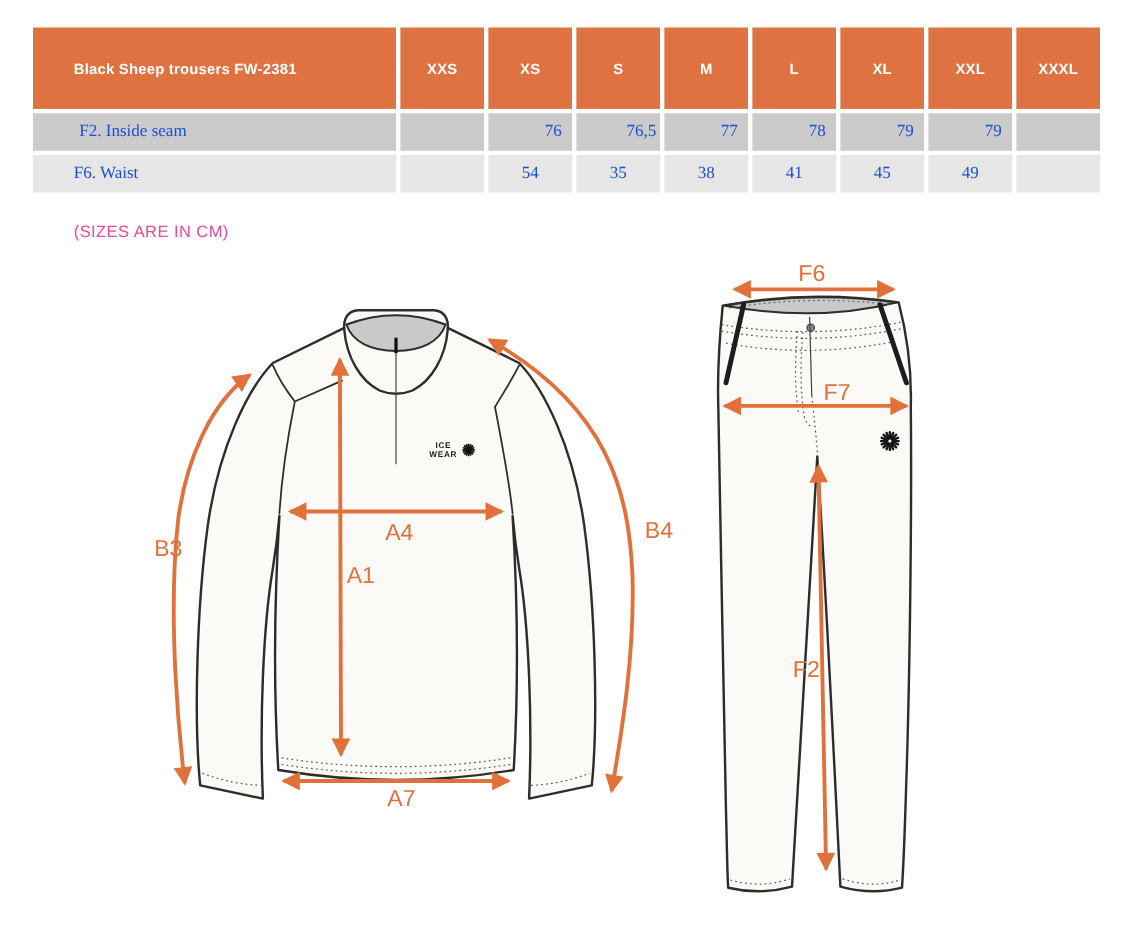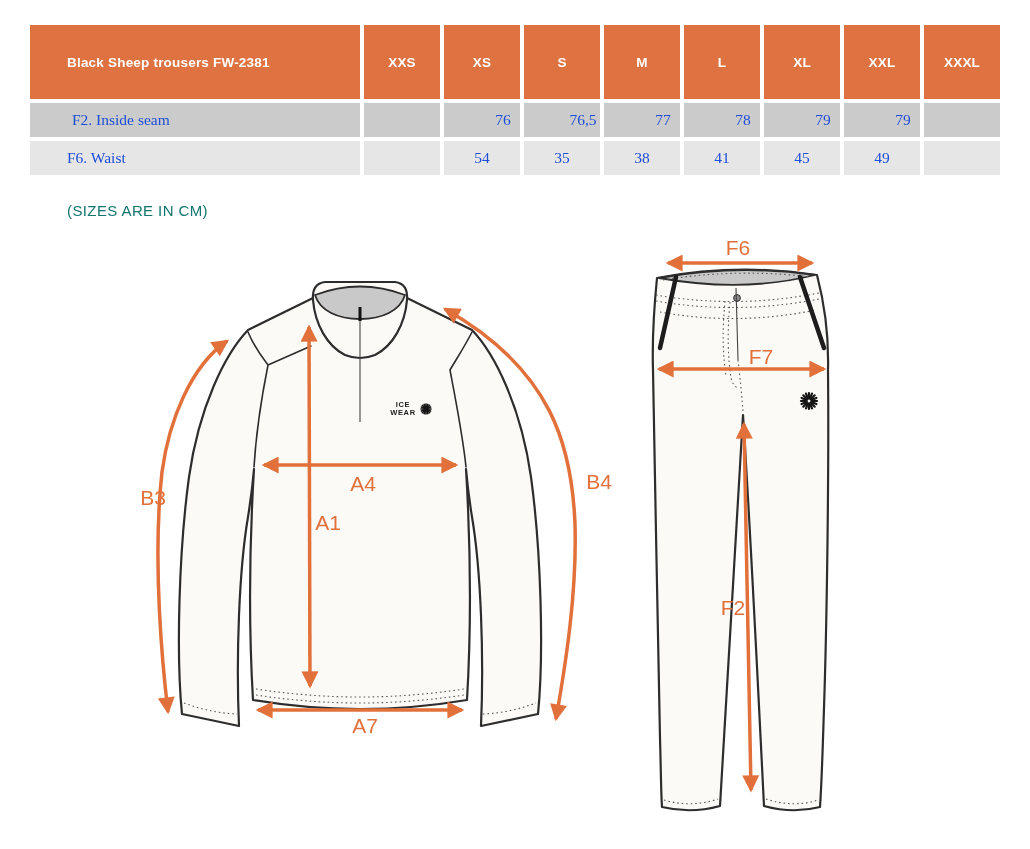--- a/index.html
+++ b/index.html
@@ -13,21 +13,21 @@
   .size-table col.c-size{width:76px;}
   .size-table th{background:#DE7240;color:#fff;font-weight:bold;font-size:13.5px;
                  height:50px;padding:12px;text-align:center;letter-spacing:.2px;}
   .size-table th.product{text-align:left;padding-left:37px;font-size:13.5px;}
   .size-table td{height:34px;padding:0;text-align:center;
                  font-family:"Liberation Serif",serif;font-size:15.5px;color:#1d4ed8;}
   .size-table tr.row-dark td{background:#CBCBCB;padding-left:42px;}
   .size-table tr.row-light td{background:#E6E6E6;margin-left:10px;}
   .size-table td.rowlabel{text-align:left;padding-left:37px;}
 
-  .cm-note{position:absolute;left:67px;top:202px;color:#0f766e;font-size:15px;
+  .cm-note{position:absolute;left:67px;top:202px;color:#ec4899;font-size:15px;
            letter-spacing:.4px;font-weight:400;}
 
   
   svg{position:absolute;overflow:visible;}
   .sweater-svg{left:135px;top:262px;}
   .trousers-svg{left:630px;top:238px;}
 
   .garment{fill:#FBFAF7;stroke:#2D2D2D;stroke-width:2.2;stroke-linejoin:round;}
   .seam{fill:none;stroke:#2D2D2D;stroke-width:1.6;stroke-linecap:round;}
   .thin{fill:none;stroke:#444;stroke-width:1.1;}

